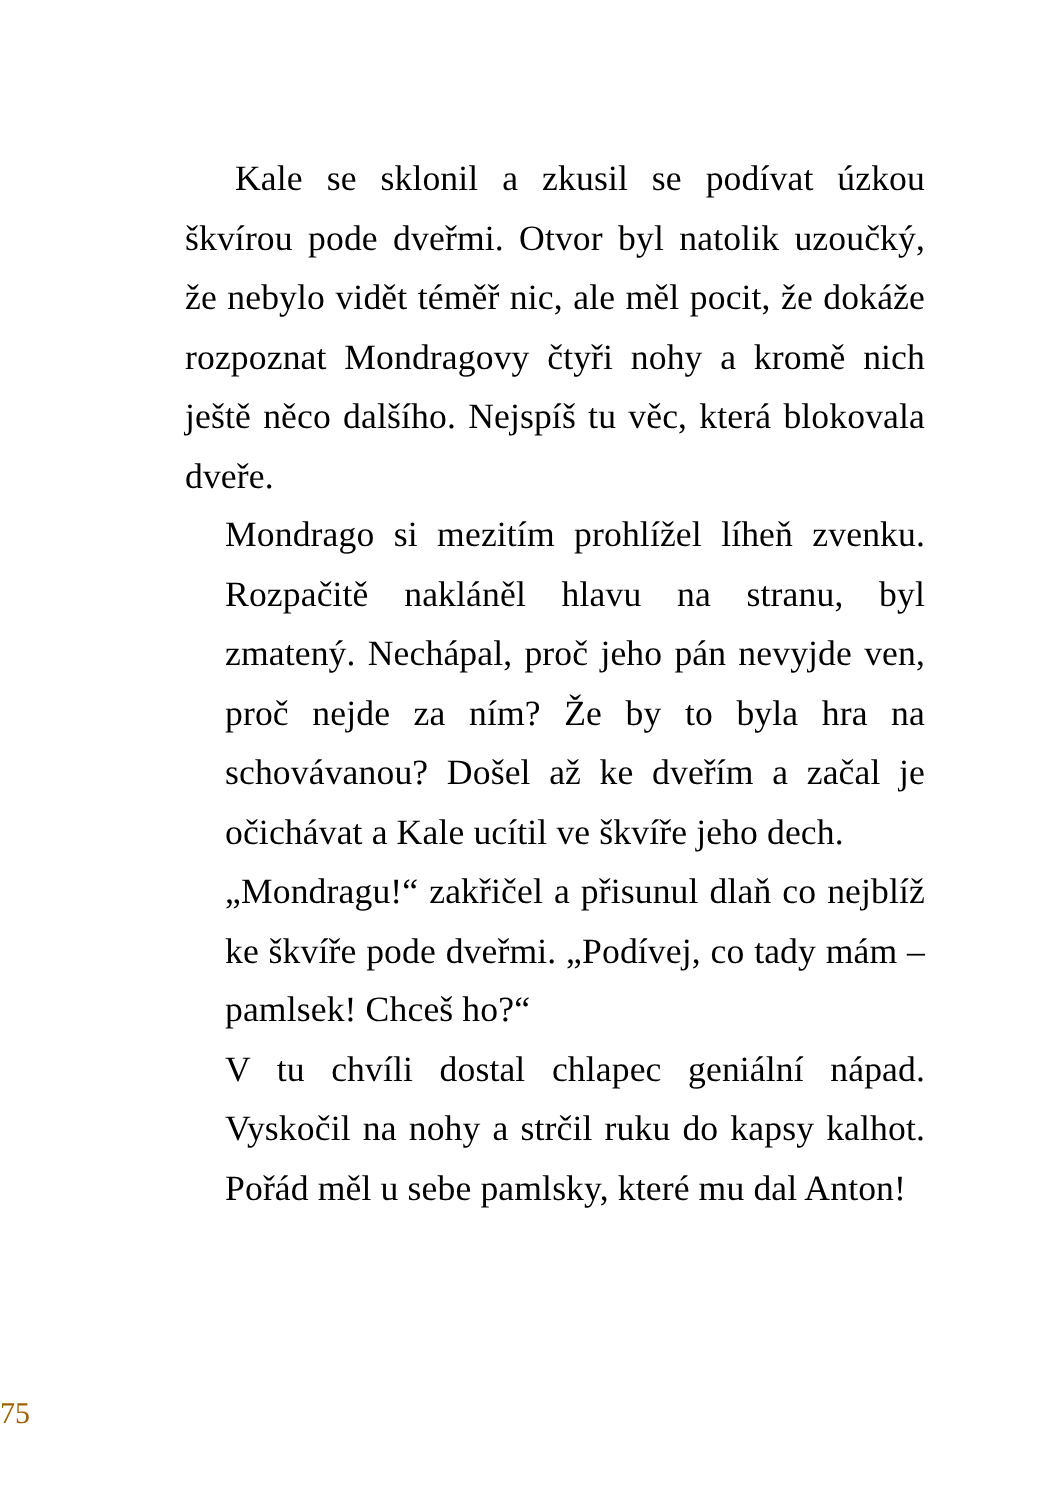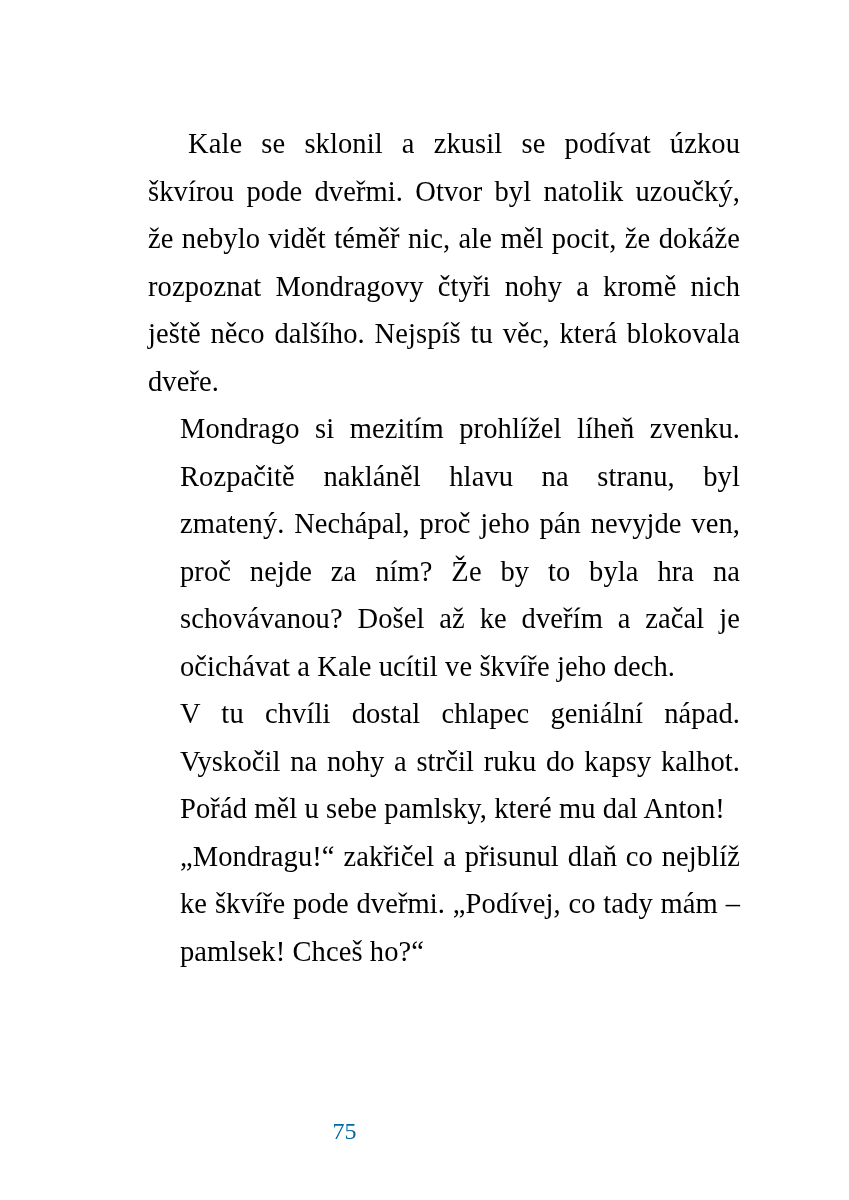--- a/index.html
+++ b/index.html
@@ -38,30 +38,29 @@
     margin-left: 32px;
   }
   .indent {
     text-indent: 40px;
   }
   .page-number {
     position: absolute;
     left: 0;
     right: 0;
     top: 1118px;
-    text-align: center;
     font-size: 24px;
     font-family: "Liberation Serif", serif;
-    color: #0369a1;
+    color: #a16207;
   }
 </style>
 </head>
 <body>
 
 <div class="page">
   <div class="text-block">
     <p class="para indent">Kale se sklonil a zkusil se podívat úzkou škvírou pode dveřmi. Otvor byl natolik uzoučký, že nebylo vidět téměř nic, ale měl pocit, že dokáže rozpoznat Mondragovy čtyři nohy a kromě nich ještě něco dalšího. Nejspíš tu věc, která blokovala dveře.</p>
     <p class="para indent">Mondrago si mezitím prohlížel líheň zvenku. Rozpačitě nakláněl hlavu na stranu, byl zmatený. Nechápal, proč jeho pán nevyjde ven, proč nejde za ním? Že by to byla hra na schovávanou? Došel až ke dveřím a začal je očichávat a Kale ucítil ve škvíře jeho dech.</p>
+    <p class="para indent">„Mondragu!“ zakřičel a přisunul dlaň co nejblíž ke škvíře pode dveřmi. „Podívej, co tady mám – pamlsek! Chceš ho?“</p>
     <p class="para indent">V tu chvíli dostal chlapec geniální nápad. Vyskočil na nohy a strčil ruku do kapsy kalhot. Pořád měl u sebe pamlsky, které mu dal Anton!</p>
-    <p class="para indent">„Mondragu!“ zakřičel a přisunul dlaň co nejblíž ke škvíře pode dveřmi. „Podívej, co tady mám – pamlsek! Chceš ho?“</p>
   </div>
   <div class="page-number">75</div>
 </div>
 
 </body></html>

